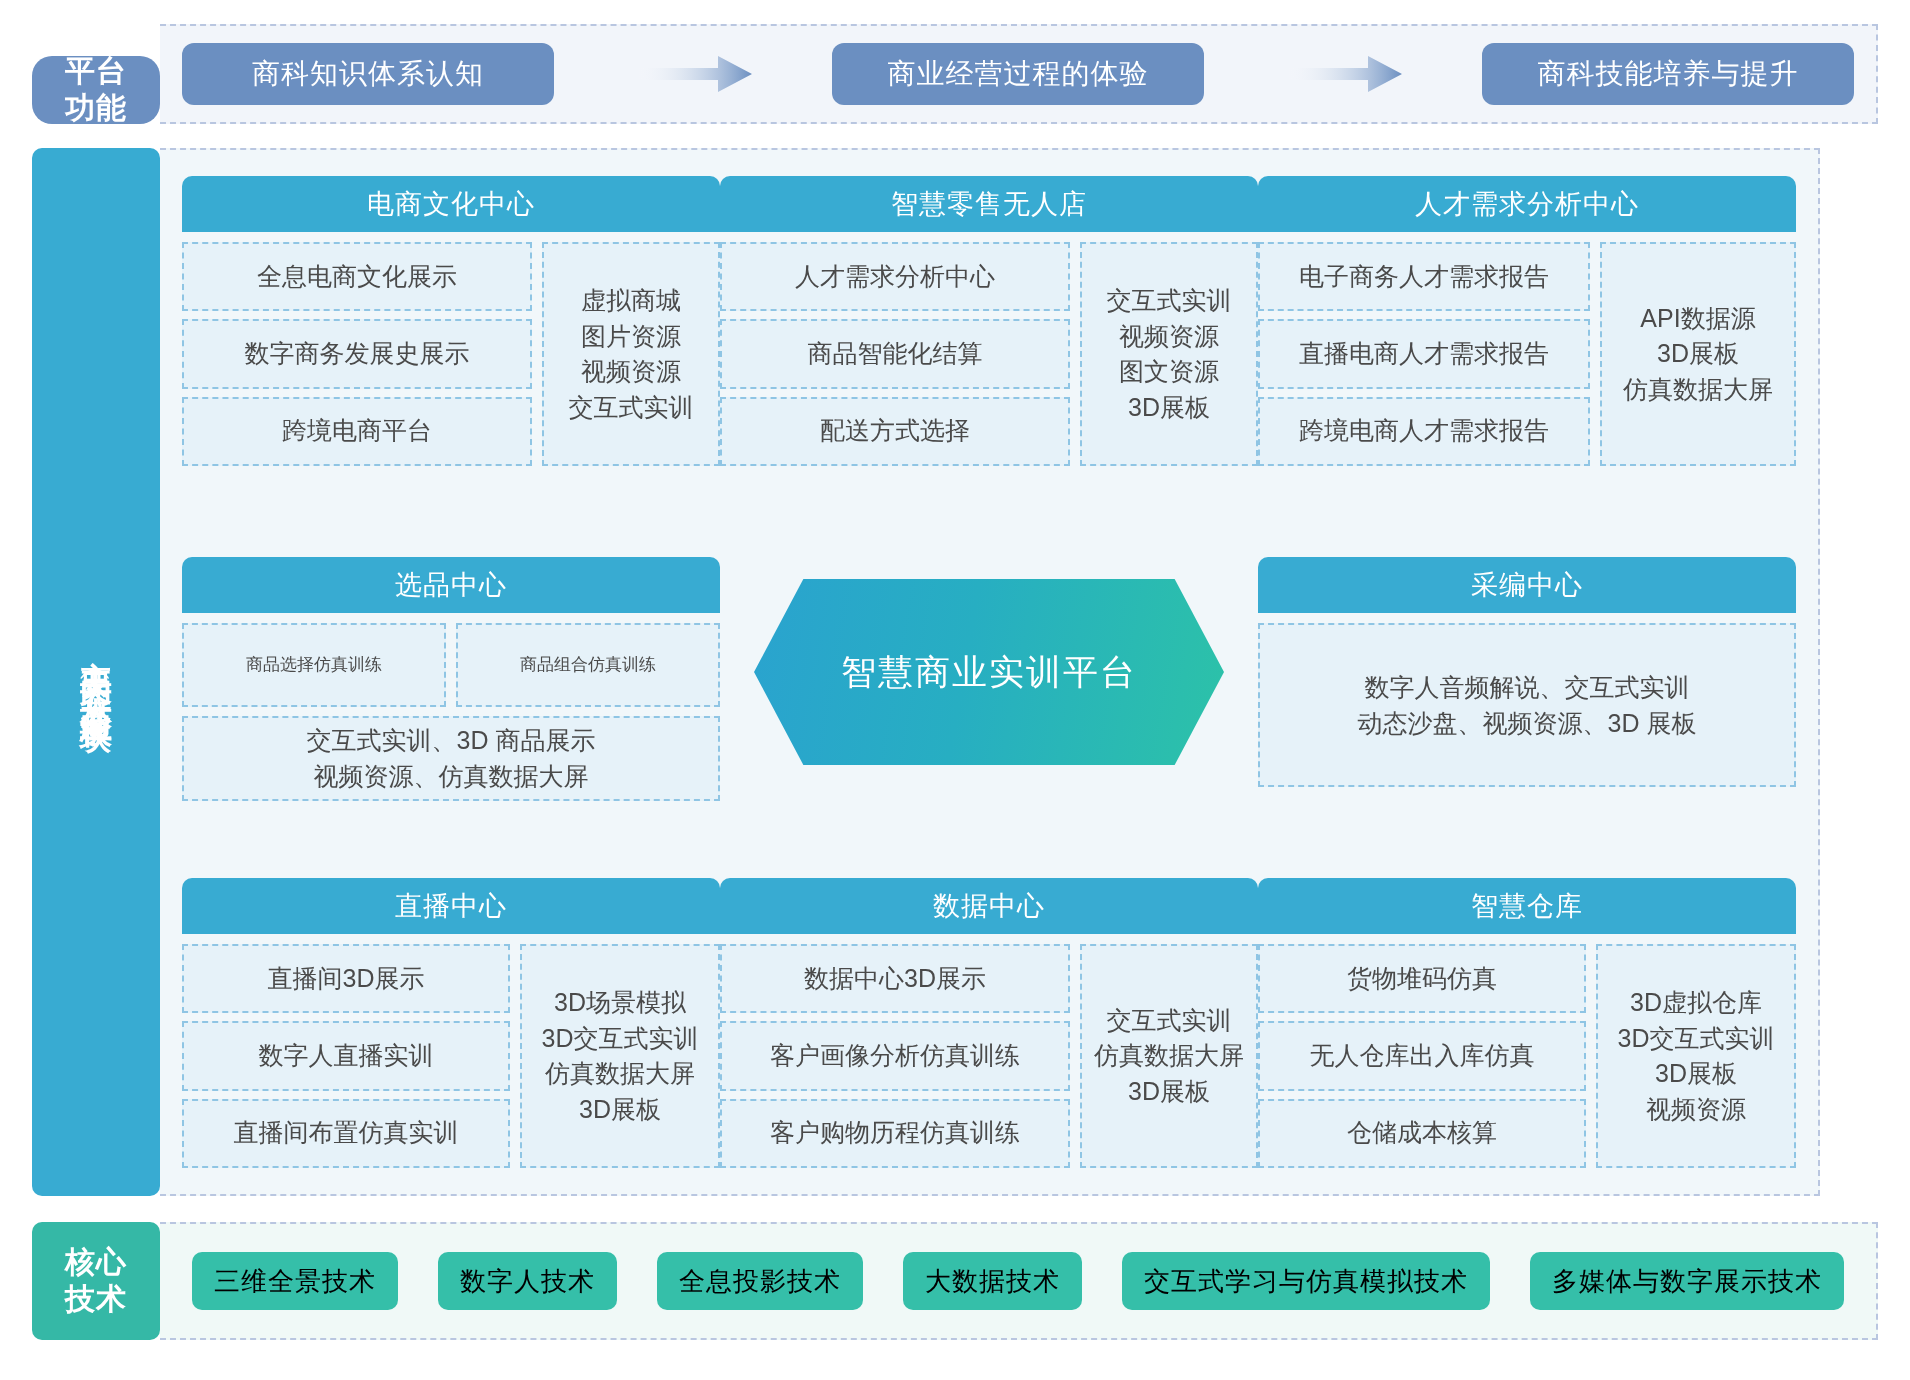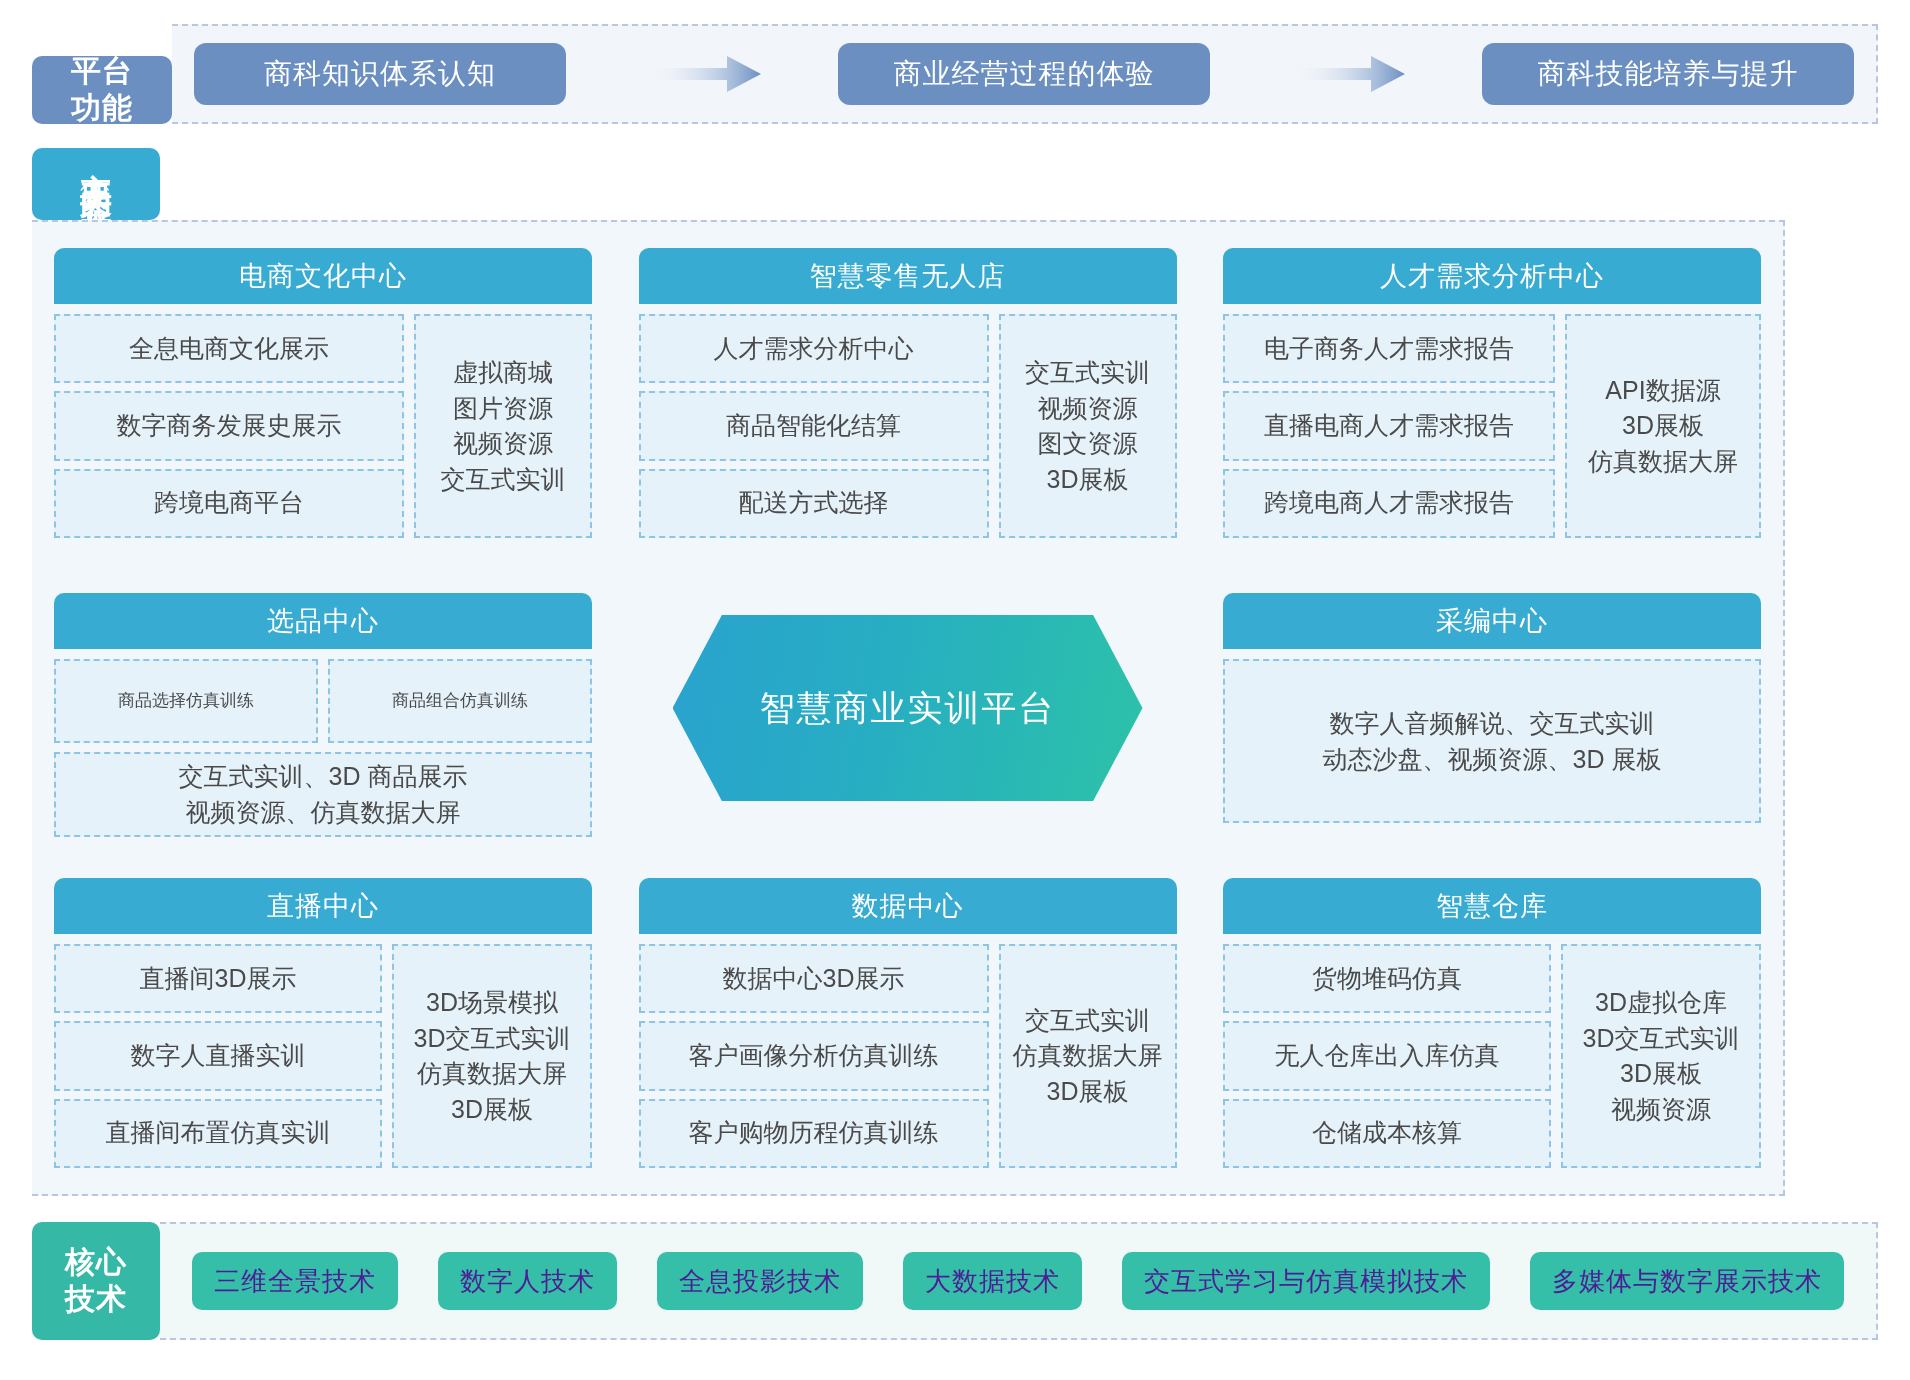--- a/index.html
+++ b/index.html
@@ -28,38 +28,38 @@
     border:2px dashed #b9c6e0;
     border-left:none;
     box-sizing:border-box;
     background:#f2f6fa;
     gap:8px;
   }
 
   
   #top-band{position:absolute;left:32px;top:24px;width:1846px;height:100px;}
   #top-band .band-tab{
-    width:140px;background:#6b8fc1;border-radius:10px;
+    width:128px;background:#6b8fc1;border-radius:20px;
     font-size:30px;font-weight:bold;margin-top:32px;
   }
   #top-band .band-body{
     background:#f2f5fa;
     display:flex;align-items:center;justify-content:space-between;
     padding:0 22px;
   }
   .flow-pill{
     background:#6b8fc1;color:#fff;border-radius:12px;
     font-size:28px;letter-spacing:1px;
     height:62px;line-height:62px;text-align:center;
     flex:0 0 auto;padding:0 26px;min-width:320px;
   }
   .flow-arrow{flex:0 0 auto;width:118px;height:40px;display:block;}
 
   
-  #mid-band{position:absolute;left:32px;top:148px;width:1753px;height:1048px;flex-direction:column;}
+  #mid-band{position:absolute;left:32px;top:148px;width:1753px;height:1048px;}
   #mid-band .band-tab{
     width:128px;background:#38abd2;border-radius:10px;
     font-size:32px;font-weight:bold;
     writing-mode:vertical-rl;
     text-orientation:upright;
     letter-spacing:6px;
     padding:0;
   }
   #mid-band .band-body{
     background:#f1f7fa;
@@ -158,21 +158,21 @@
   #bot-band .band-tab{
     width:128px;background:#35b8a6;border-radius:10px;
     font-size:30px;font-weight:bold;
   }
   #bot-band .band-body{
     background:#f0f9f7;
     display:flex;align-items:center;justify-content:space-around;
     padding:0 16px;
   }
   .tech-pill{
-    background:#35bfa9;color:#4c1d95;border-radius:10px;
+    background:#35bfa9;color:#000000;border-radius:10px;
     font-size:26px;letter-spacing:1px;
     height:58px;line-height:58px;
     padding:0 22px;text-align:center;
     flex:0 0 auto;
   }
 </style>
 </head>
 <body>
 
 <div class="page">

